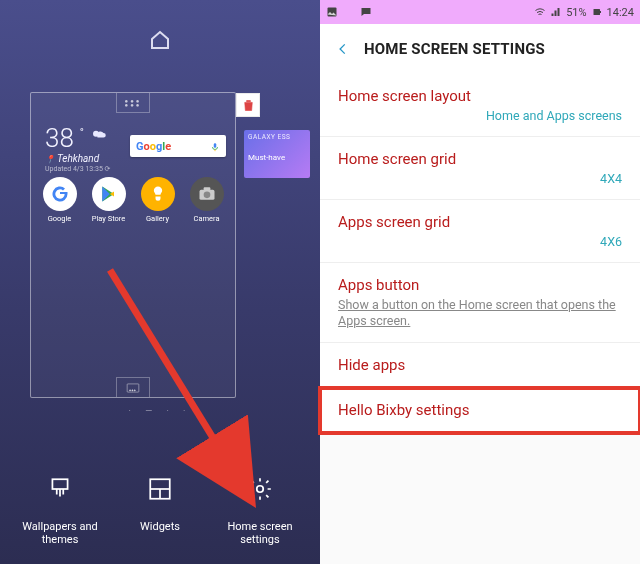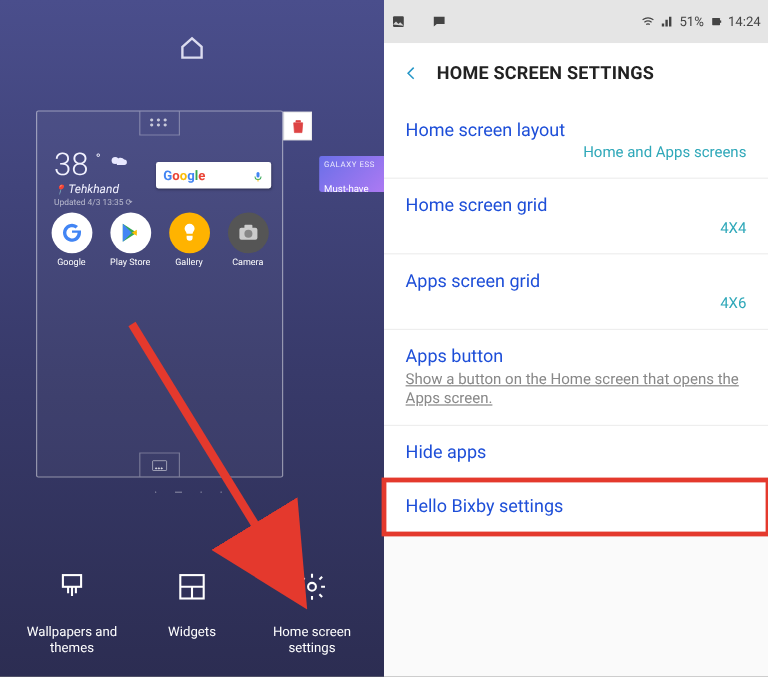--- a/index.html
+++ b/index.html
@@ -89,22 +89,22 @@
   .dock-handle {
     position:absolute; bottom:0; left:50%; transform:translateX(-50%);
     width:34px; height:20px;
     border:1px solid rgba(255,255,255,.3);
     border-bottom:none;
     display:flex; align-items:center; justify-content:center;
   }
   .dock-handle svg { width:14px; height:12px; stroke:rgba(255,255,255,.7); fill:none; }
   
   .peek {
-    position:absolute; left:266px; top:130px;
-    width:66px; height:30px;
+    position:absolute; left:244px; top:130px;
+    width:66px; height:48px;
     background:linear-gradient(135deg,#6a6fe8,#b67bf4);
     border-radius:2px;
     color:#fff; font-size:7px; padding:3px 4px;
     overflow:hidden;
   }
   .peek .l1 { font-size:6.5px; opacity:.85; letter-spacing:.5px; }
   .peek .l2 { font-size:8px; margin-top:12px; }
   
   .pager {
     position:absolute; left:0; top:406px; width:100%;
@@ -122,22 +122,22 @@
   .action .aic svg { width:26px; height:26px; stroke:#fff; fill:none; stroke-width:1.6; }
   .action .albl { font-size:11px; line-height:13px; margin-top:16px; }
   
   .right {
     width:320px; height:564px;
     background:#fafafa;
     color:#222;
     position:relative;
   }
   .statusbar {
-    height:36px;
-    background:#e5e5e5;
+    height:24px;
+    background:#f0abfc;
     display:flex; align-items:center;
     font-size:11px; color:#444;
     padding:0 6px;
   }
   .sb-left { display:flex; gap:5px; align-items:center; }
   .sb-left svg { width:12px; height:12px; fill:#444; }
   .sb-right { margin-left:auto; display:flex; align-items:center; gap:4px; }
   .sb-right svg { width:12px; height:12px; fill:#444; }
   .header {
     height:50px; background:#fff;
@@ -146,21 +146,21 @@
     border-bottom:1px solid rgba(0,0,0,0);
   }
   .back { width:22px; height:22px; display:flex; align-items:center; justify-content:center; }
   .back svg { width:14px; height:14px; stroke:#2596c7; fill:none; stroke-width:2.2; }
   .header h1 { font-size:15px; font-weight:700; letter-spacing:.2px; margin-left:10px; }
   .list { background:#fff; }
   .item {
     padding:13px 18px;
     border-bottom:1px solid #eee;
   }
-  .item .title { font-size:15px; color:#1d4ed8; }
+  .item .title { font-size:15px; color:#b91c1c; }
   .item .sub { font-size:12.5px; color:#2fa8b9; margin-top:3px;text-align:right; }
   .item .desc { font-size:12.5px; color:#888; margin-top:3px; line-height:16px;text-decoration:underline; }
   .highlight {
     outline:4px solid #e4392d;
     outline-offset:-2px;
   }
   
   .arrow {
     position:absolute;
     left:100px; top:260px;

